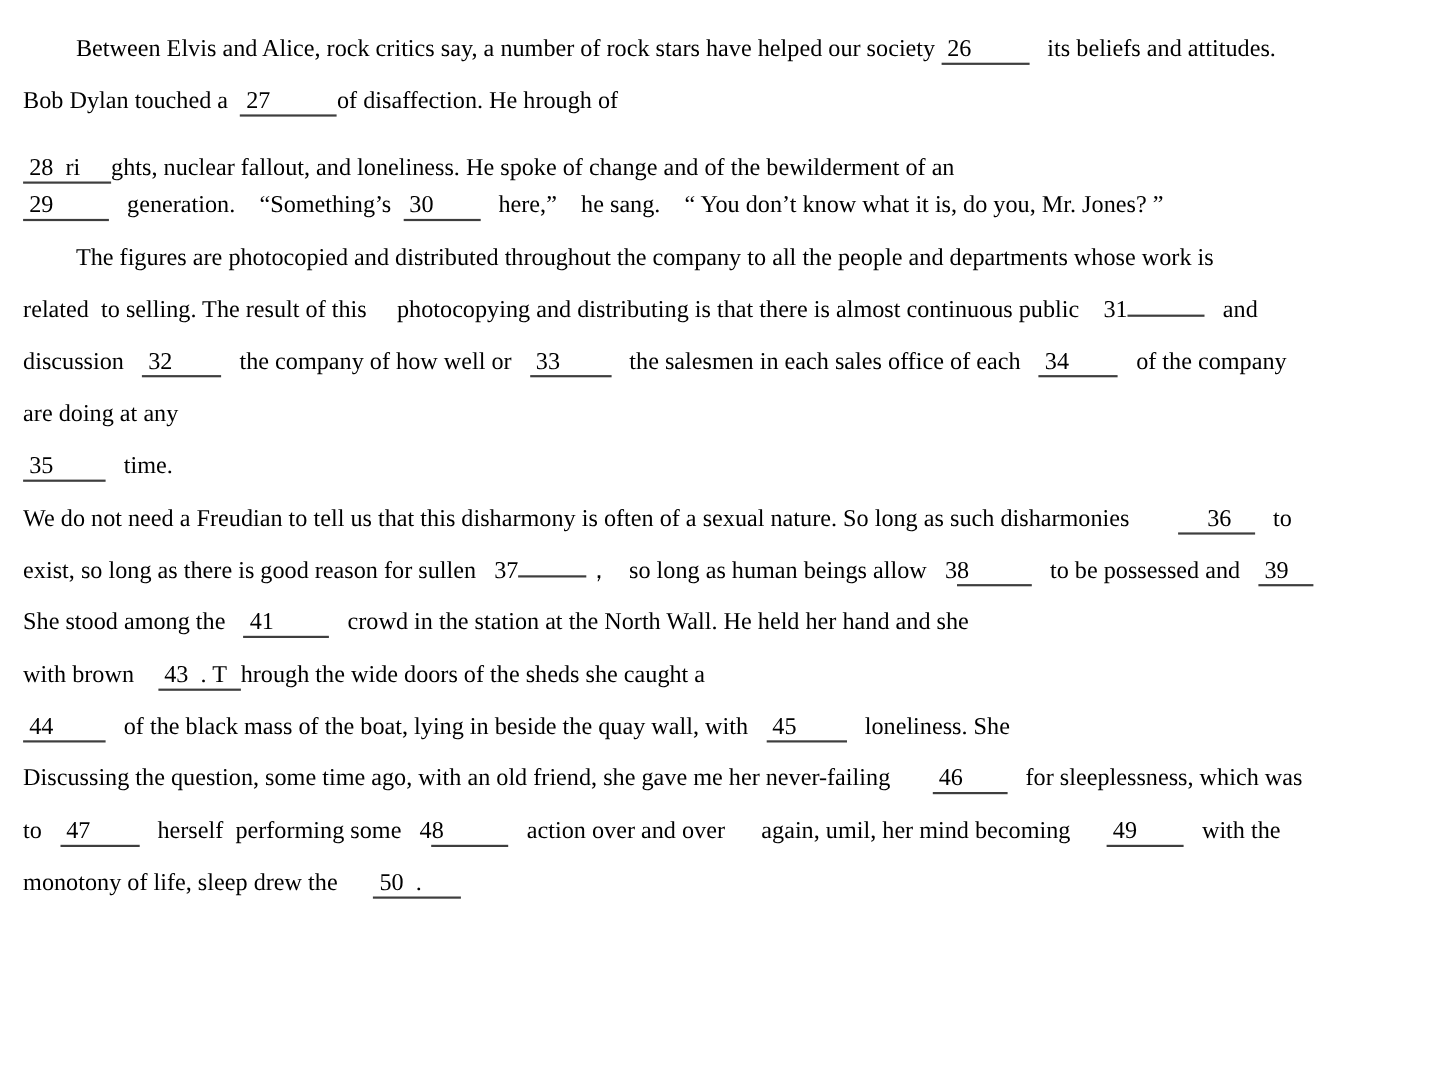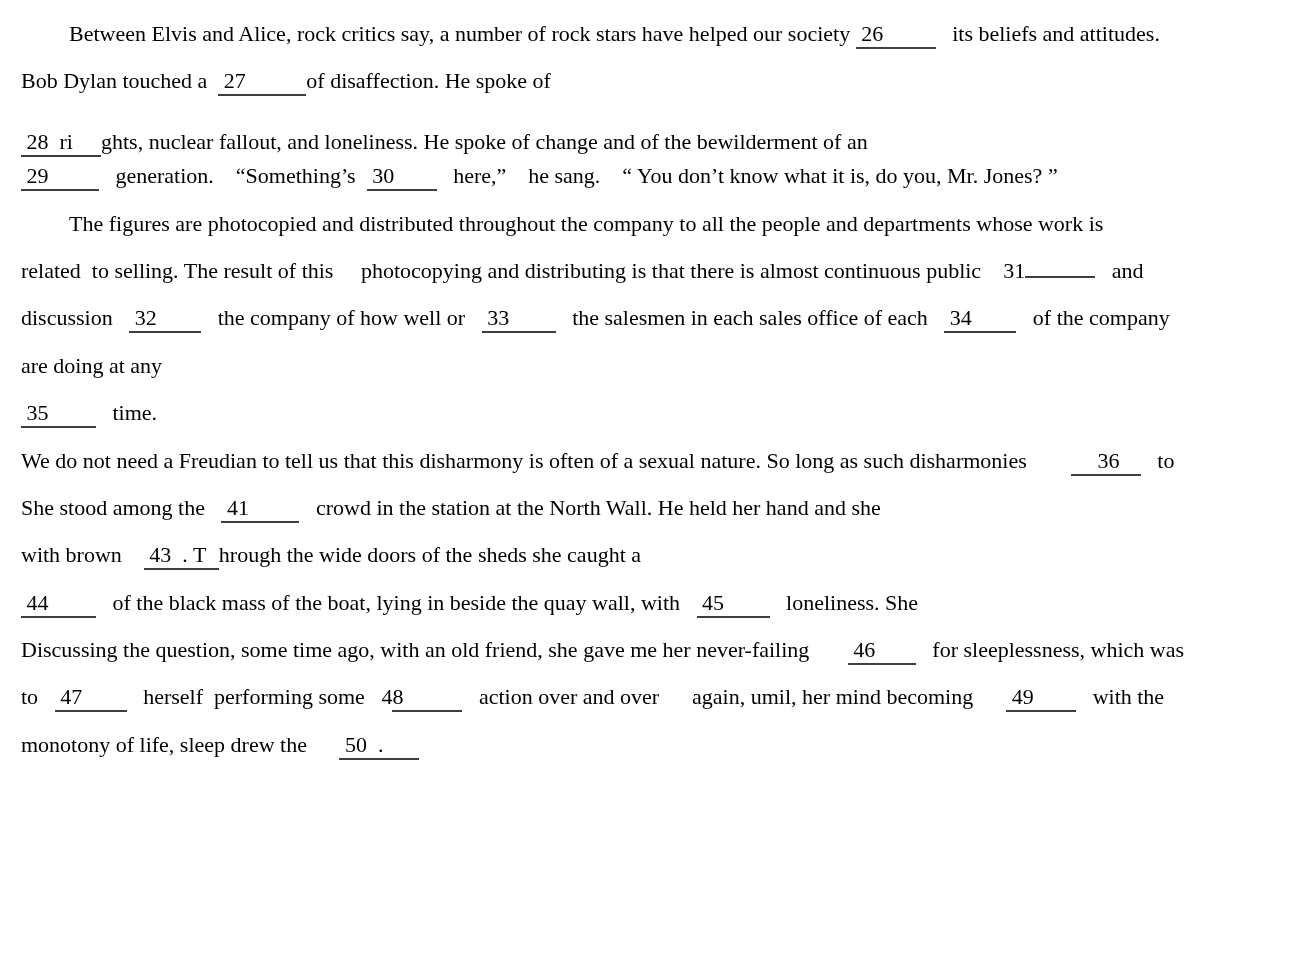--- a/index.html
+++ b/index.html
@@ -6,21 +6,21 @@
     margin: 0;
     padding: 0;
     background: #ffffff;
     color: #000000;
   }
   .page {
     position: relative;
     width: 1300px;
     height: 968px;
     box-sizing: border-box;
-    padding: 10px 26px 0 21px;
+    padding: 20px 26px 0 21px;
     font-family: "Liberation Serif", "DejaVu Serif", serif;
     font-size: 22px;
     overflow: hidden;
   }
   .line {
     white-space: pre;
     line-height: 47.4px;
     height: 47.4px;
   }
   .line.indent {
@@ -35,28 +35,29 @@
     border-bottom: 2px solid #3e3e3e;
     white-space: pre;
     line-height: 26px;
   }
 </style>
 </head>
 <body>
 
 <div class="page">
     <div class="line indent"><span class="txt">Between Elvis and Alice, rock critics say, a number of rock stars have helped our society </span><span class="blank" style="min-width: 80px;"> 26</span><span class="txt">   its beliefs and attitudes.</span></div>
-    <div class="line"><span class="txt">Bob Dylan touched a  </span><span class="blank" style="min-width: 88px;"> 27</span><span class="txt">of disaffection. He spoke of</span></div>
+    <div class="line"><span class="txt">Bob Dylan touched a  </span><span class="blank" style="min-width: 88px;"> 27</span><span class="txt">of disaffection. He hrough of</span></div>
     <div class="line"><span class="blank" style="min-width: 80px; margin-top: 24px;"> 28  ri</span><span class="txt">ghts, nuclear fallout, and loneliness. He spoke of change and of the bewilderment of an</span></div>
     <div class="line"><span class="blank" style="min-width: 78px;"> 29</span><span class="txt">   generation.    “Something’s  </span><span class="blank" style="min-width: 70px;"> 30</span><span class="txt">   here,”    he sang.    “ You don’t know what it is, do you, Mr. Jones? ”</span></div>
     <div class="line indent"><span class="txt">The figures are photocopied and distributed throughout the company to all the people and departments whose work is</span></div>
     <div class="line"><span class="txt">related  to selling. The result of this     photocopying and distributing is that there is almost continuous public    31</span><span class="blank" style="min-width: 70px;"></span><span class="txt">   and</span></div>
     <div class="line"><span class="txt">discussion   </span><span class="blank" style="min-width: 72px;"> 32</span><span class="txt">   the company of how well or   </span><span class="blank" style="min-width: 74px;"> 33</span><span class="txt">   the salesmen in each sales office of each   </span><span class="blank" style="min-width: 72px;"> 34</span><span class="txt">   of the company</span></div>
     <div class="line"><span class="txt">are doing at any</span></div>
     <div class="line"><span class="blank" style="min-width: 75px;"> 35</span><span class="txt">   time.</span></div>
     <div class="line"><span class="txt">We do not need a Freudian to tell us that this disharmony is often of a sexual nature. So long as such disharmonies        </span><span class="blank" style="min-width: 70px; text-align: center;"> 36</span><span class="txt">   to</span></div>
+    <div class="line"><span class="txt">exist, so long as there is good reason for sullen   37</span><span class="blank" style="min-width: 62px;"></span><span class="txt">，   so long as human beings allow   3</span><span class="blank" style="min-width: 68px;">8</span><span class="txt">   to be possessed and   </span><span class="blank" style="min-width: 50px;"> 39</span></div>
     <div class="line"><span class="txt">She stood among the   </span><span class="blank" style="min-width: 78px;"> 41</span><span class="txt">   crowd in the station at the North Wall. He held her hand and she</span></div>
     <div class="line"><span class="txt">with brown    </span><span class="blank" style="min-width: 75px;"> 43  . T</span><span class="txt">hrough the wide doors of the sheds she caught a</span></div>
     <div class="line"><span class="blank" style="min-width: 75px;"> 44</span><span class="txt">   of the black mass of the boat, lying in beside the quay wall, with   </span><span class="blank" style="min-width: 73px;"> 45</span><span class="txt">   loneliness. She</span></div>
     <div class="line"><span class="txt">Discussing the question, some time ago, with an old friend, she gave me her never-failing       </span><span class="blank" style="min-width: 68px;"> 46</span><span class="txt">   for sleeplessness, which was</span></div>
     <div class="line"><span class="txt">to   </span><span class="blank" style="min-width: 72px;"> 47</span><span class="txt">   herself  performing some   4</span><span class="blank" style="min-width: 70px;">8</span><span class="txt">   action over and over      again, umil, her mind becoming      </span><span class="blank" style="min-width: 70px;"> 49</span><span class="txt">   with the</span></div>
     <div class="line"><span class="txt">monotony of life, sleep drew the   </span><span class="blank" style="min-width: 80px; margin-left: 16px;"> 50  .  </span></div>
   </div>
 
 </body></html>

